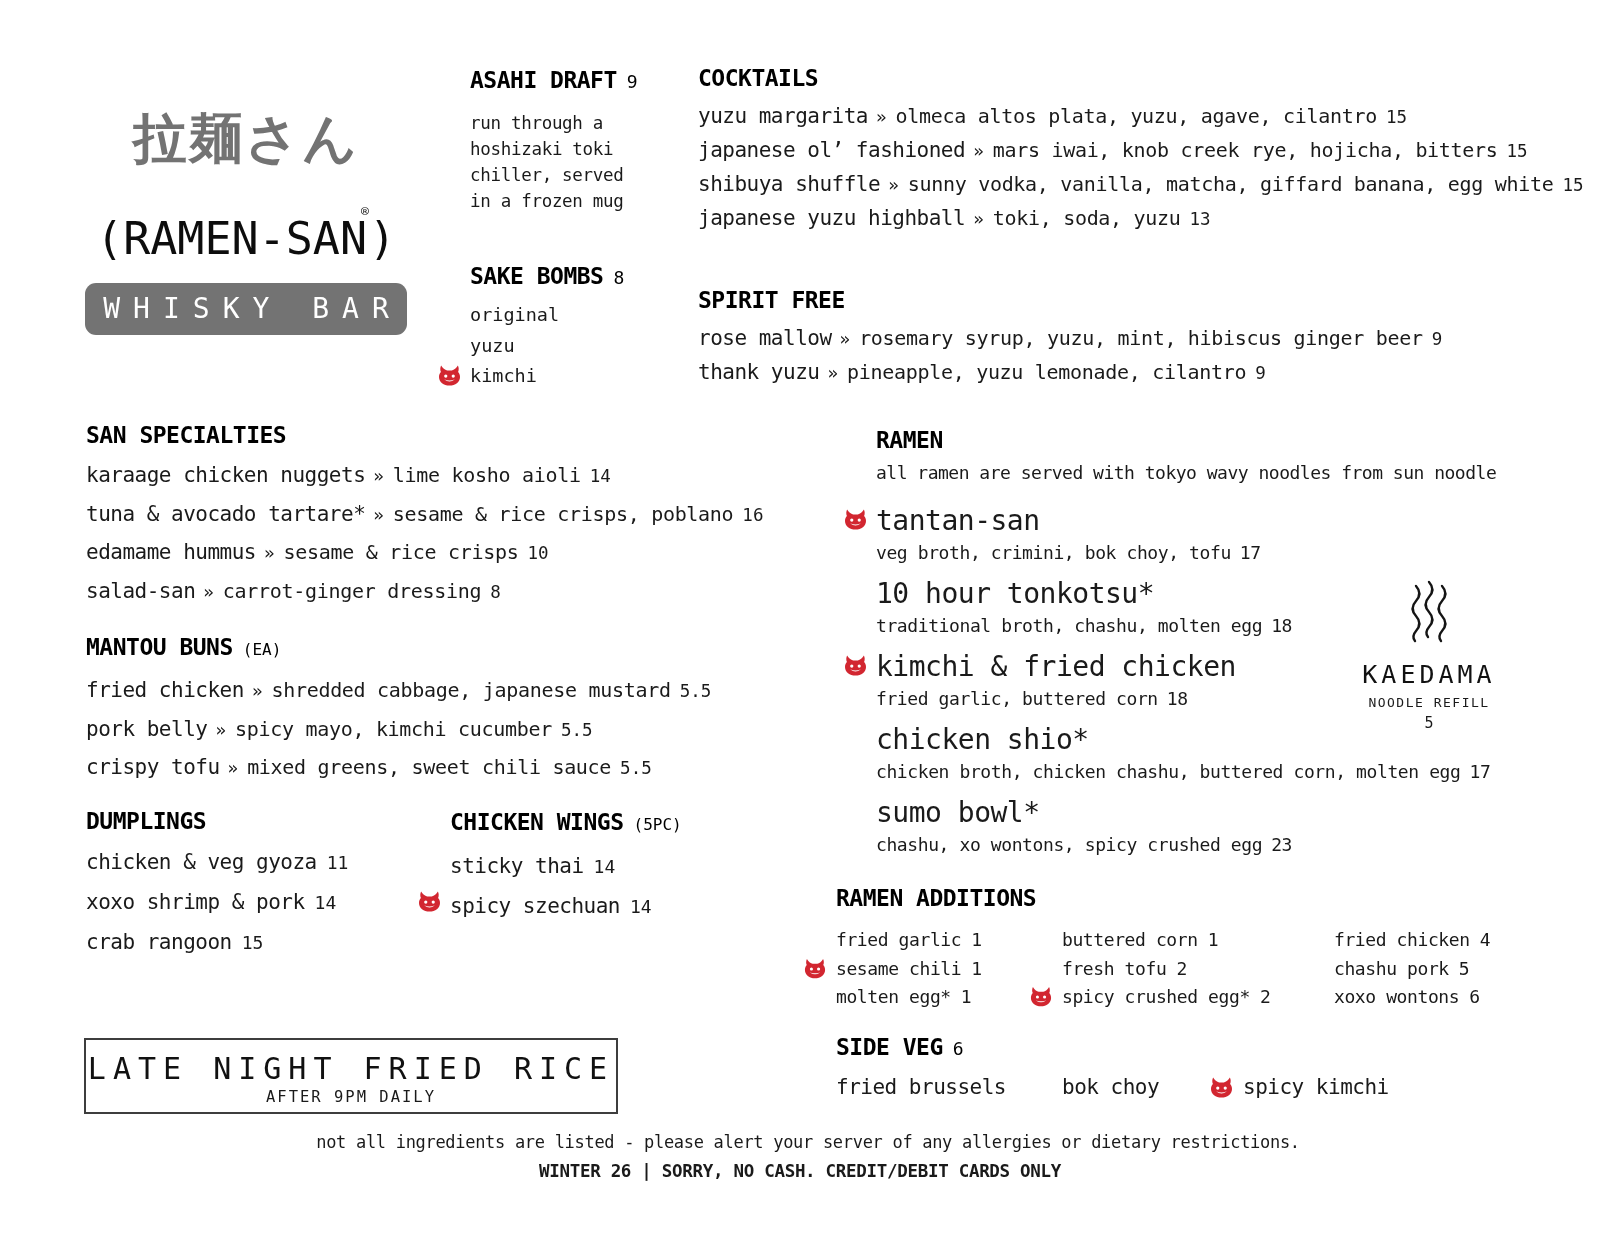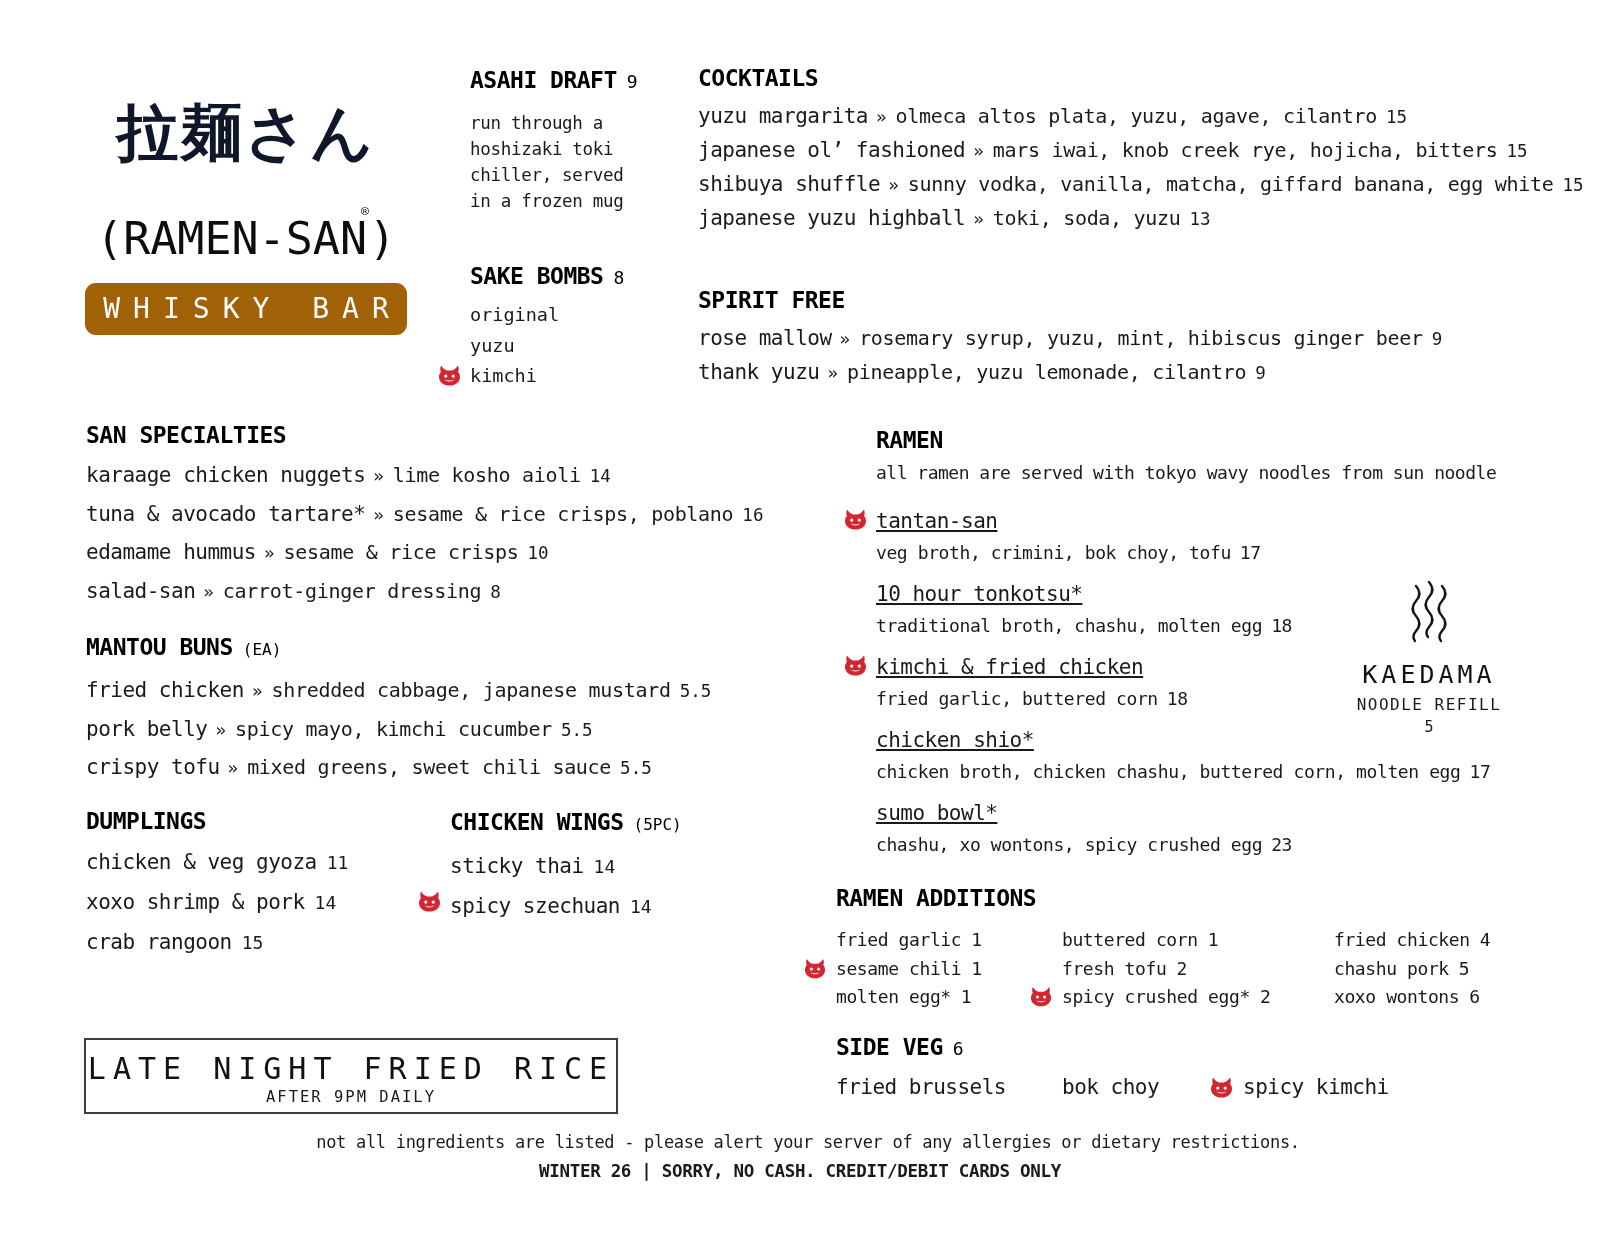--- a/index.html
+++ b/index.html
@@ -16,24 +16,24 @@
   
   .line{line-height:33px;white-space:nowrap;}
   .line-xl{line-height:37.5px;}
   .nm{font-size:21px;letter-spacing:-0.5px;}
   .sep{font-size:17.5px;margin:0 9px 0 8px;}
   .ds{font-size:20px;letter-spacing:-0.3px;}
   .pr{font-size:17.5px;margin-left:9px;}
 
   
   #logo{left:85px;top:92px;width:322px;text-align:center;}
-  .jp{font-size:62px;font-weight:bold;line-height:92px;color:#0f172a;font-family:Liberation Mono, monospace;letter-spacing:2px;white-space:nowrap;}
+  .jp{font-size:54px;font-weight:bold;line-height:92px;color:#737373;font-family:Liberation Sans, sans-serif;letter-spacing:2px;white-space:nowrap;}
   .rs{font-size:45px;line-height:52px;margin-top:2px;white-space:nowrap;color:#0d0d0d;}
   .rs sup{font-size:13px;vertical-align:38px;letter-spacing:0;margin-left:-6px;}
-  .badge{margin-top:18px;background:#a16207;color:#fff;border-radius:11px;height:52px;line-height:52px;
+  .badge{margin-top:18px;background:#737373;color:#fff;border-radius:11px;height:52px;line-height:52px;
          font-size:28px;letter-spacing:13px;padding-left:13px;width:100%;box-sizing:border-box;}
 
   
   #asahi{left:470px;top:66px;}
   .asahi-desc{margin-top:14px;font-size:17.5px;line-height:26px;letter-spacing:-0.3px;}
   #sake{left:470px;top:262px;}
   .sake-items{margin-top:8px;}
   .sake-item{font-size:18.5px;line-height:30.5px;position:relative;white-space:nowrap;}
 
   
@@ -49,28 +49,28 @@
   .d-line{line-height:38px;white-space:nowrap;}
   .pr2{font-size:18px;margin-left:10px;}
   #wings{left:450px;top:808px;}
   .wing-row{position:relative;line-height:38px;white-space:nowrap;}
 
   
   #ramen{left:876px;top:426px;}
   .ramen-note{font-size:18px;margin-top:8px;letter-spacing:-0.5px;white-space:nowrap;}
   .ramen-items{margin-top:22px;}
   .r-item{margin-bottom:9px;}
-  .r-name{font-size:21px;line-height:32px;position:relative;letter-spacing:-0.5px;white-space:nowrap;text-decoration:underline;}
+  .r-name{font-size:28px;line-height:32px;position:relative;letter-spacing:-0.5px;white-space:nowrap;}
   .r-desc{font-size:18px;line-height:32px;letter-spacing:-0.4px;white-space:nowrap;}
   .r-desc .pr{font-size:18px;}
 
   
   #kaedama{left:1354px;top:580px;width:150px;text-align:center;}
   .k-title{font-size:25px;letter-spacing:4px;margin-top:10px;color:#111;white-space:nowrap;}
-  .k-sub{font-size:16px;letter-spacing:1.5px;margin-top:6px;white-space:nowrap;}
+  .k-sub{font-size:13px;letter-spacing:1.5px;margin-top:6px;white-space:nowrap;}
   .k-price{font-size:15px;margin-top:4px;}
 
   
   #additions{left:836px;top:884px;}
   .add-grid{display:grid;grid-template-columns:226px 272px auto;margin-top:14px;}
   .add-cell{font-size:18px;line-height:28.5px;position:relative;white-space:nowrap;letter-spacing:-0.4px;}
   .apr{margin-left:10px;}
 
   
   #side-veg{left:836px;top:1033px;}

